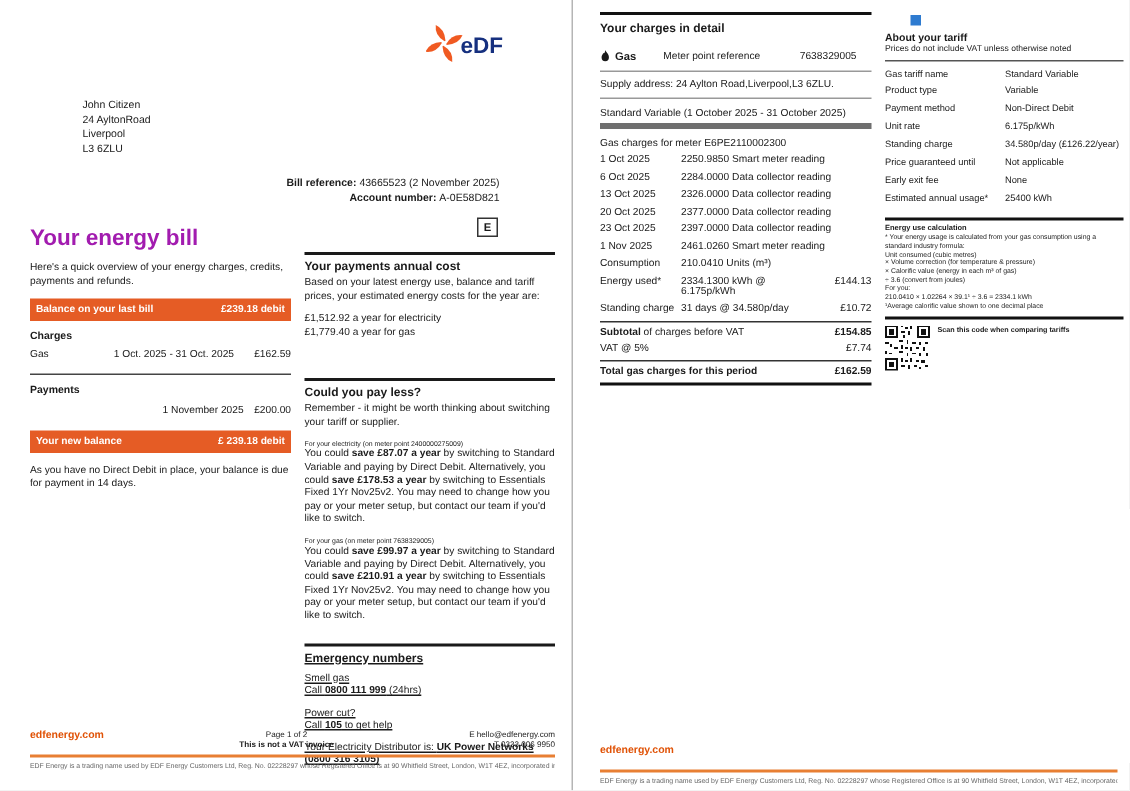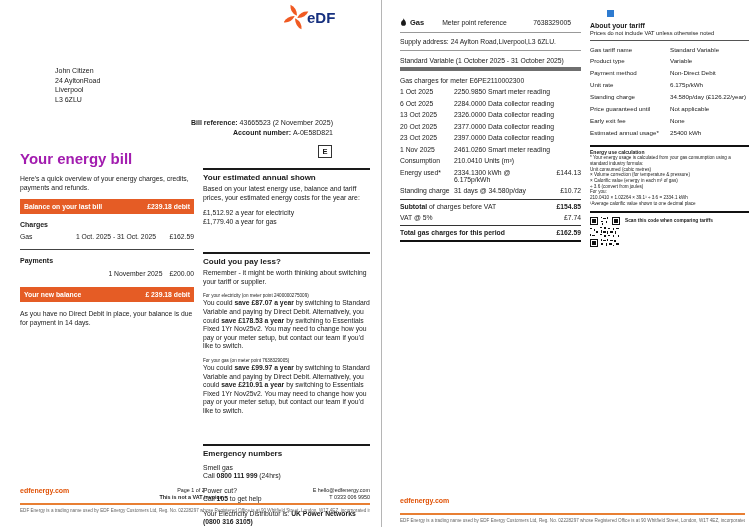--- a/index.html
+++ b/index.html
@@ -10,21 +10,21 @@
 
   
   .bold { font-weight:700; }
   .orange-bar { display:flex; justify-content:space-between; align-items:center;
     background:#e55c25; color:#fff; font-size:6.8px; font-weight:700; padding:4px 4px; }
   .sec { border-top:2px solid #1a1a1a; padding-top:3px; }
   .sec-heading { font-size:8px; font-weight:700; margin-bottom:3px; }
   .body-text { font-size:6.8px; line-height:8.6px; }
 
   
-  .logo { position:absolute; left:284px; top:2px; }
+  .logo { position:absolute; left:284px; top:14px; }
   .recipient { position:absolute; left:55px; top:66px; font-size:7px; line-height:9.5px; }
   .billref { position:absolute; left:140px; top:118px; width:193px; text-align:right;
     font-size:7px; line-height:10px; }
   .e-box { position:absolute; left:318px; top:145px; width:14px; height:13px; border:1px solid #333;
     font-size:7.5px; font-weight:700; display:flex; align-items:center; justify-content:center; }
   .p1-title { position:absolute; left:20px; top:150px; font-size:15px; font-weight:700; color:#a21caf; }
   .p1-intro { position:absolute; left:20px; top:175px; width:174px; }
   .p1-summary { position:absolute; left:20px; top:199px; width:174px; }
   .sum-heading { font-size:7px; font-weight:700; margin-top:7px; }
   .charge-row { display:flex; font-size:6.8px; margin-top:5px; }
@@ -36,21 +36,21 @@
   .p1-summary .orange-bar + * {}
   .bar2 { margin-top:10px; }
   .sum-note { margin-top:8px; }
 
   .p1-mid { position:absolute; left:203px; top:168px; width:167px; }
   .cost-lines { margin-top:6px; }
   .cost-line { font-size:6.8px; line-height:9px; }
   .sec2 { margin-top:26px; }
   .meter-note { font-size:4.6px; color:#222; margin-top:7px; }
   .offer-text { font-size:6.8px; line-height:8.6px; margin-top:1px; }
-  .sec3 { margin-top:28px; }
+  .sec3 { margin-top:13px;text-decoration:underline; }
   .em-block { margin-top:6px; }
 
   .footer1 { position:absolute; left:20px; top:487px; width:350px; }
   .footer-row { display:flex; justify-content:space-between; align-items:flex-start; }
   .site-link { color:#e05206; font-size:7px; font-weight:700; text-decoration:none; }
   .footer-center { text-align:center; font-size:5.4px; line-height:6.6px; }
   .footer-right { text-align:right; font-size:5.4px; line-height:6.6px; }
   .footer-rule { height:2px; background:#e87f33; margin-top:3px; }
   .legal { margin-top:3px; font-size:4.6px; color:#666; white-space:nowrap; overflow:hidden; }
 
@@ -158,21 +158,21 @@
         </div>
       <div class="orange-bar bar2">
         <span>Your new balance</span>
         <span>£ 239.18 debit</span>
       </div>
       <div class="sum-note body-text">As you have no Direct Debit in place, your balance is due for payment in 14 days.</div>
     </div>
 
     <div class="p1-mid">
       <div class="sec">
-        <div class="sec-heading">Your estimated annual shown</div>
+        <div class="sec-heading">Your payments annual cost</div>
         <div class="body-text">Based on your latest energy use, balance and tariff prices, your estimated energy costs for the year are:</div>
         <div class="cost-lines">
 
         <div class="cost-line">£1,512.92 a year for electricity</div>
             <div class="cost-line">£1,779.40 a year for gas</div>
           </div>
       </div>
 
       <div class="sec sec2">
         <div class="sec-heading">Could you pay less?</div>
@@ -221,20 +221,23 @@
       </div>
       <div class="footer-rule"></div>
       <div class="legal">EDF Energy is a trading name used by EDF Energy Customers Ltd, Reg. No. 02228297 whose Registered Office is at 90 Whitfield Street, London, W1T 4EZ, incorporated in England and Wales.</div>
     </div>
   </div>
 
   <div>
     <div class="blue-marker"></div>
 
     <div class="p2-left">
+      <div class="p2-title-sec">
+        <div class="sec-heading">Your charges in detail</div>
+      </div>
 
       <div class="fuel-row">
         <svg width="7" height="9" viewBox="0 0 10 12">
           <path d="M5 0 C6 2.5 8.5 3.6 8.5 7 A3.5 3.7 0 0 1 1.5 7 C1.5 5 2.6 4.4 3.2 2.8 C4.2 3.9 4.8 2 5 0 Z" fill="#1a1a1a"></path>
         </svg>
         <span class="fuel-name">Gas</span>
         <span class="mpr-label">Meter point reference</span>
         <span class="mpr-value">7638329005</span>
       </div>
 

